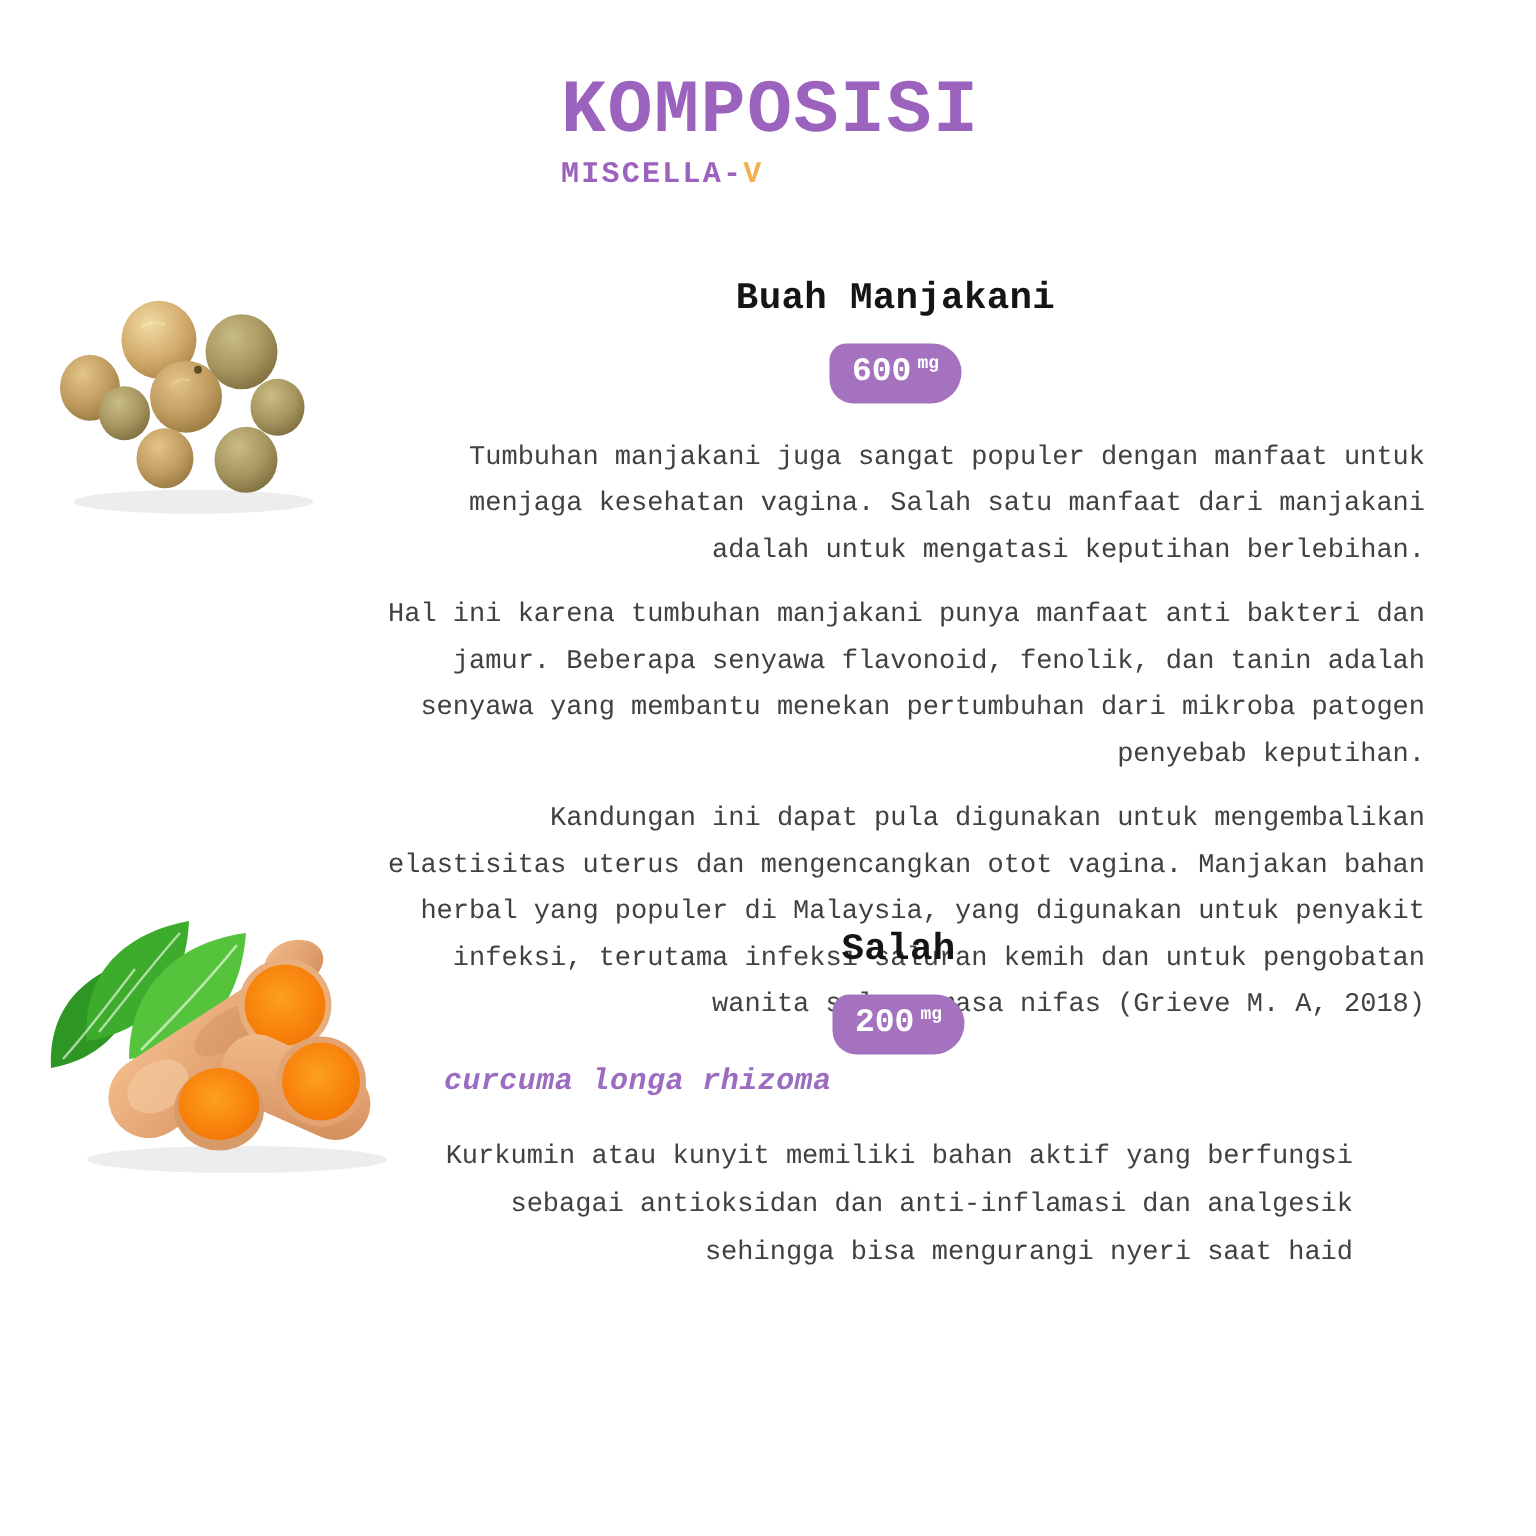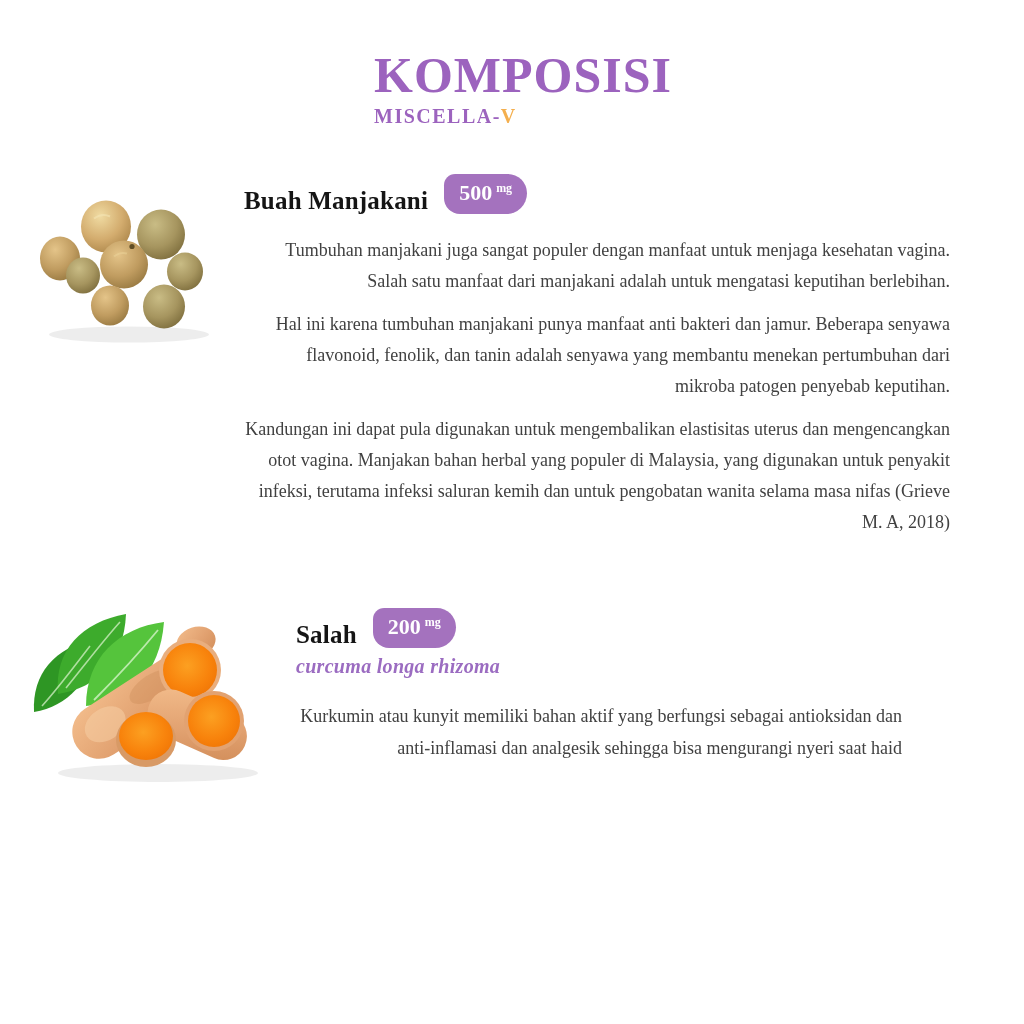--- a/index.html
+++ b/index.html
@@ -7,38 +7,38 @@
     --badge-purple:#A472BE;
     --latin-purple:#9B6CC1;
     --accent-orange:#F4AF4E;
     --body-text:#414141;
     --heading-text:#151515;
   }
   *{box-sizing:border-box;}
   html,body{margin:0;padding:0;background:#ffffff;}
   .page{
     position:relative;width:1024px;height:1024px;background:#ffffff;overflow:hidden;
-    font-family:Liberation Serif, serif;
+    font-family:Liberation Mono, monospace;
   }
   
   .header{position:absolute;left:374px;top:50px;}
   .title{
     margin:0;font-size:50px;line-height:1.0;font-weight:800;letter-spacing:1px;
     color:var(--purple);
   }
   .brand{
     margin-top:5px;font-size:20px;font-weight:800;letter-spacing:1.5px;
     color:var(--purple);
   }
   .brand-accent{color:var(--accent-orange);}
   
   .content{position:absolute;}
   .content-1{left:244px;top:174px;width:706px;}
   .content-2{left:296px;top:608px;width:606px;}
-  .name-row{display:flex;align-items:flex-end;gap:16px;}
+  .name-row{display:flex;align-items:center;gap:16px;flex-direction:column;}
   .ingredient-name{
     margin:11px 0 0 0;font-size:25px;font-weight:700;color:var(--heading-text);
     letter-spacing:0.2px;line-height:1.1;
   }
   .dose-badge{
     background:var(--badge-purple);color:#ffffff;
     padding:7px 15px 9px 15px;border-radius:14px 24px 26px 20px;
     font-size:22px;font-weight:600;line-height:1.1;white-space:nowrap;
   }
   .dose-unit{font-size:12px;position:relative;top:-8px;margin-left:4px;font-weight:600;}
@@ -97,21 +97,21 @@
       <ellipse cx="76" cy="121" rx="19" ry="20" fill="url(#mg3)"></ellipse>
       <ellipse cx="130" cy="122" rx="21" ry="22" fill="url(#mg2)"></ellipse>
       <path d="M60 34 q8 -6 16 -2" stroke="#F4E4B4" stroke-width="2" fill="none" opacity="0.6"></path>
       <path d="M80 72 q6 -5 13 -3" stroke="#EBD49A" stroke-width="2" fill="none" opacity="0.5"></path>
     </svg>
   </div>
 
   <section class="content content-1">
     <div class="name-row">
       <h2 class="ingredient-name">Buah Manjakani</h2>
-      <div class="dose-badge"><span class="dose-value">500</span><span class="dose-unit">mg</span></div>
+      <div class="dose-badge"><span class="dose-value">600</span><span class="dose-unit">mg</span></div>
     </div>
     <p class="para">Tumbuhan manjakani juga sangat populer dengan manfaat untuk menjaga kesehatan vagina. Salah satu manfaat dari manjakani adalah untuk mengatasi keputihan berlebihan.</p>
     <p class="para">Hal ini karena tumbuhan manjakani punya manfaat anti bakteri dan jamur. Beberapa senyawa flavonoid, fenolik, dan tanin adalah senyawa yang membantu menekan pertumbuhan dari mikroba patogen penyebab keputihan.</p>
     <p class="para">Kandungan ini dapat pula digunakan untuk mengembalikan elastisitas uterus dan mengencangkan otot vagina. Manjakan bahan herbal yang populer di Malaysia, yang digunakan untuk penyakit infeksi, terutama infeksi saluran kemih dan untuk pengobatan wanita selama masa nifas (Grieve M. A, 2018)</p>
   </section>
 
   <div class="photo photo-kunyit">
     <svg viewBox="0 0 245 190" xmlns="http://www.w3.org/2000/svg">
       <defs>
         <linearGradient id="rhz" x1="0%" y1="0%" x2="100%" y2="100%">

